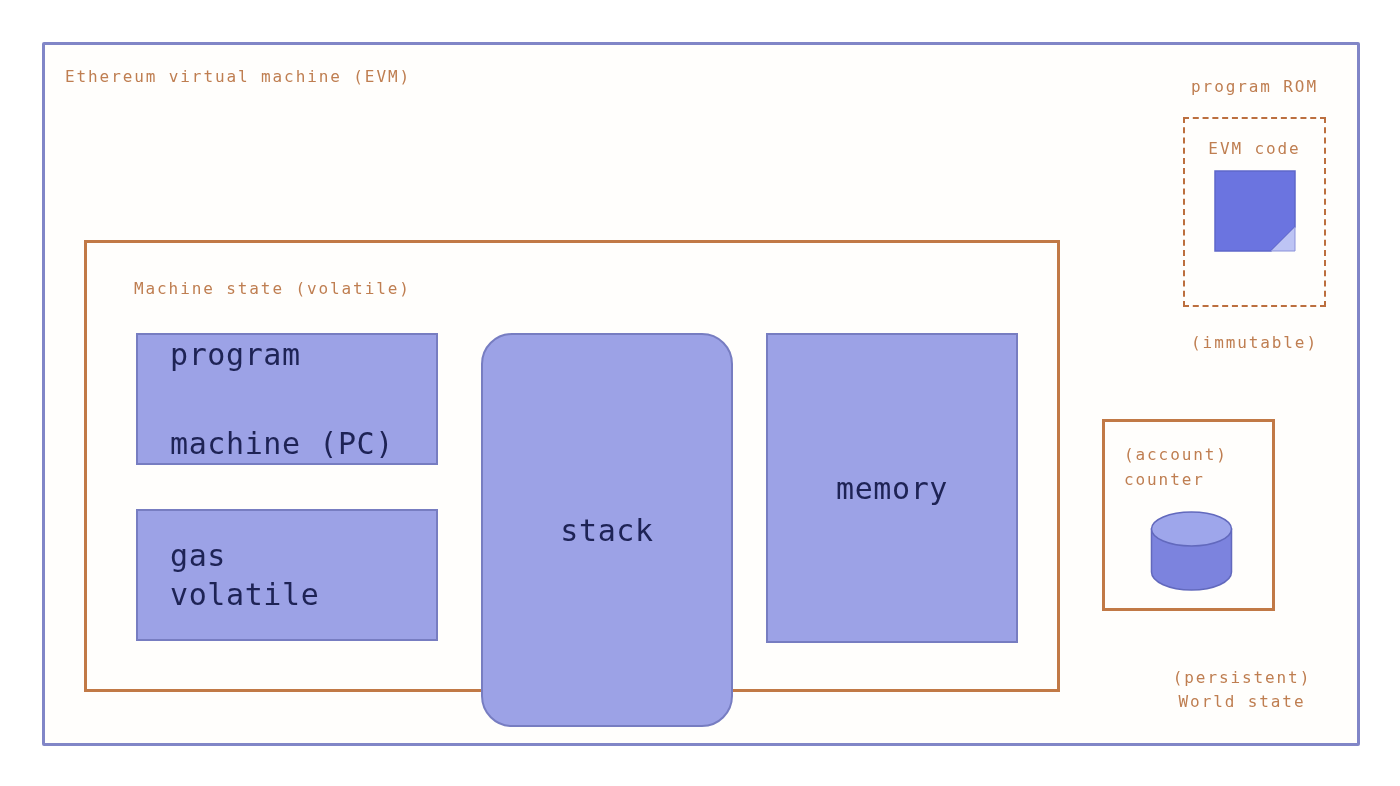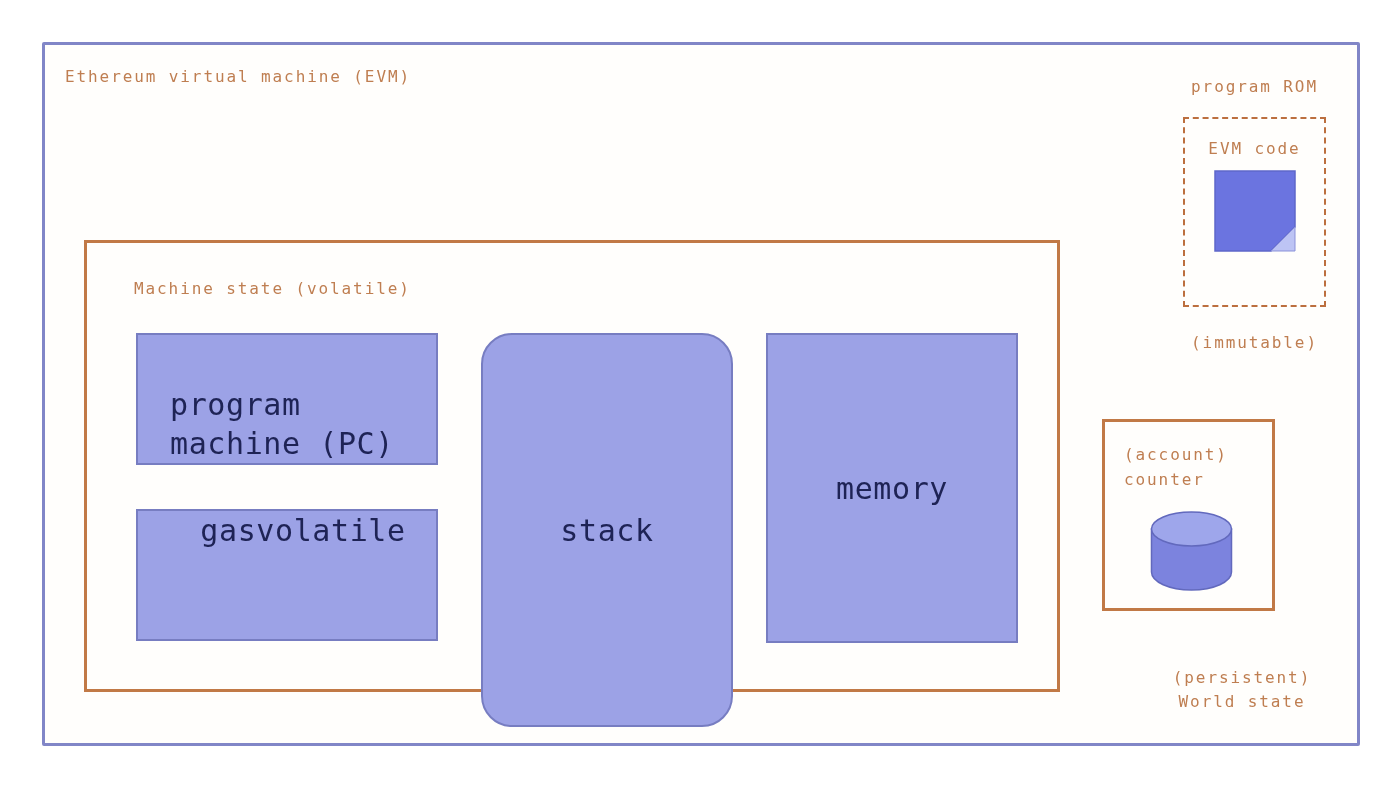--- a/index.html
+++ b/index.html
@@ -29,23 +29,23 @@
     border:3px solid #c17946; background:transparent;
   }
   .ms-label { position:absolute; left:47px; top:28px;margin-top:6px; }
 
   .pbox {
     position:absolute; background:#9ca2e6; border:2px solid #777dc1;
     color:#1e2355; font-size:30px; letter-spacing:0.6px;
   }
   .pbox span { display:block; line-height:39px; }
   .pc   { left:49px;  top:90px;  width:302px; height:132px;
-          display:flex; flex-direction:column; justify-content:flex-end; padding-left:32px; }
+          display:flex; flex-direction:column; justify-content:space-between; padding-left:32px; }
   .gas  { left:49px;  top:266px; width:302px; height:132px;
-          display:flex; justify-content:center; padding-left:32px; }
+          display:flex; flex-direction:column; justify-content:center; padding-left:32px; }
   .stack  { left:394px; top:90px; width:252px; height:394px;
             display:flex; align-items:center; justify-content:center;border-radius:31px; }
   .memory { left:679px; top:90px; width:252px; height:310px;
             display:flex; align-items:center; justify-content:center; }
 
   
   .rom-label { position:absolute; left:1138px; top:30px; width:143px; text-align:center; }
   .rom-box {
     position:absolute; left:1138px; top:72px; width:143px; height:190px;
     border:2px dashed #bc6f3f; display:flex; flex-direction:column; align-items:center;

